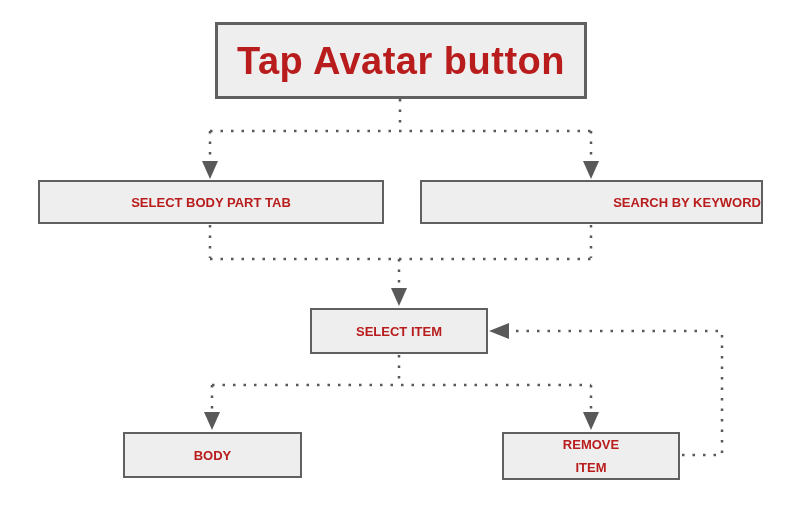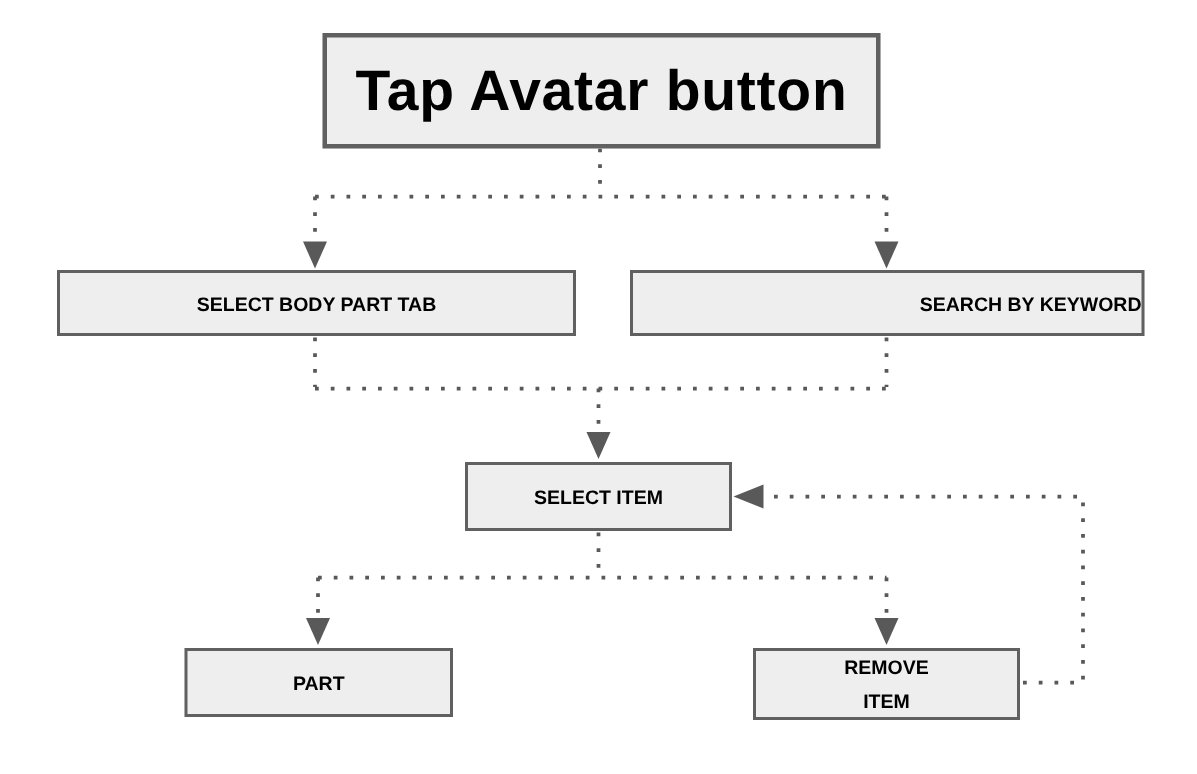--- a/index.html
+++ b/index.html
@@ -26,21 +26,21 @@
   }
   .arrowhead { fill: #595959; stroke: none; }
   .node {
     position: absolute;
     background: #eeeeee;
     border: 2px solid #606060;
     display: flex;
     align-items: center;
     justify-content: center;
     text-align: center;
-    color: #000000;
+    color: #b91c1c;
     font-weight: bold;
   }
   .node-title {
     border-width: 3px;
     font-size: 38px;
     letter-spacing: 0.5px;
   }
   .node-small {
     font-size: 13px;
   }
@@ -88,21 +88,21 @@
 
   <div class="node node-small" style="left:420px; top:180px; width:343px; height:44px;justify-content:flex-end;">
     <span class="node-label">SEARCH BY KEYWORD</span>
   </div>
 
   <div class="node node-small" style="left:310px; top:308px; width:178px; height:46px;">
     <span class="node-label">SELECT ITEM</span>
   </div>
 
   <div class="node node-small" style="left:123px; top:432px; width:179px; height:46px;">
-    <span class="node-label">PART</span>
+    <span class="node-label">BODY</span>
   </div>
 
   <div class="node node-small" style="left:502px; top:432px; width:178px; height:48px;">
     <span class="node-label">REMOVE
 ITEM</span>
   </div>
 
 </div>
 
 </body></html>

